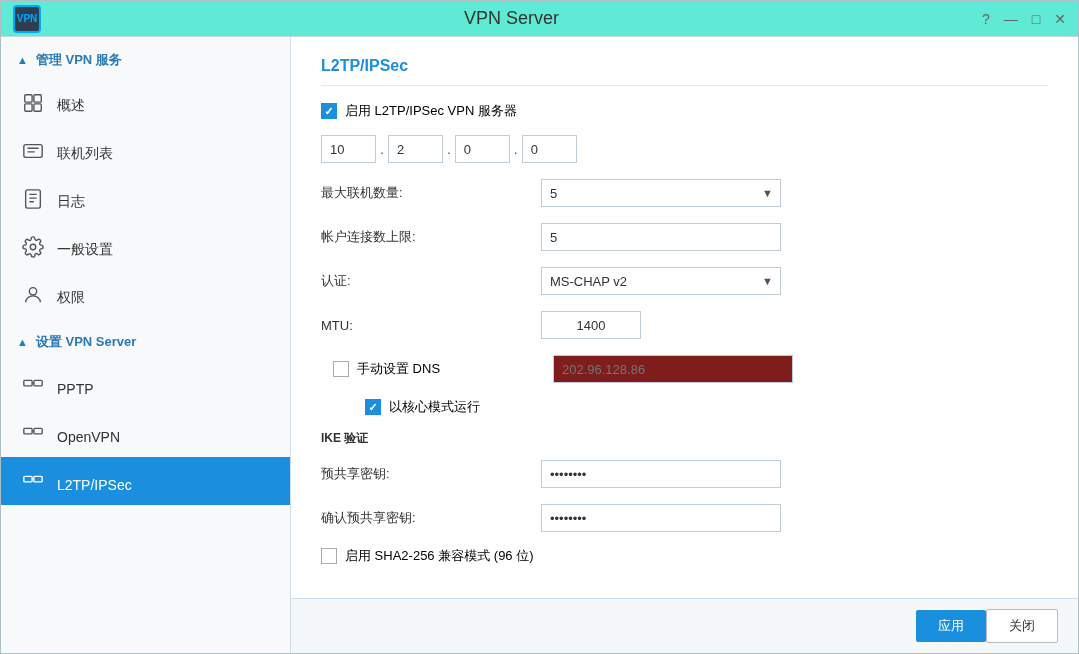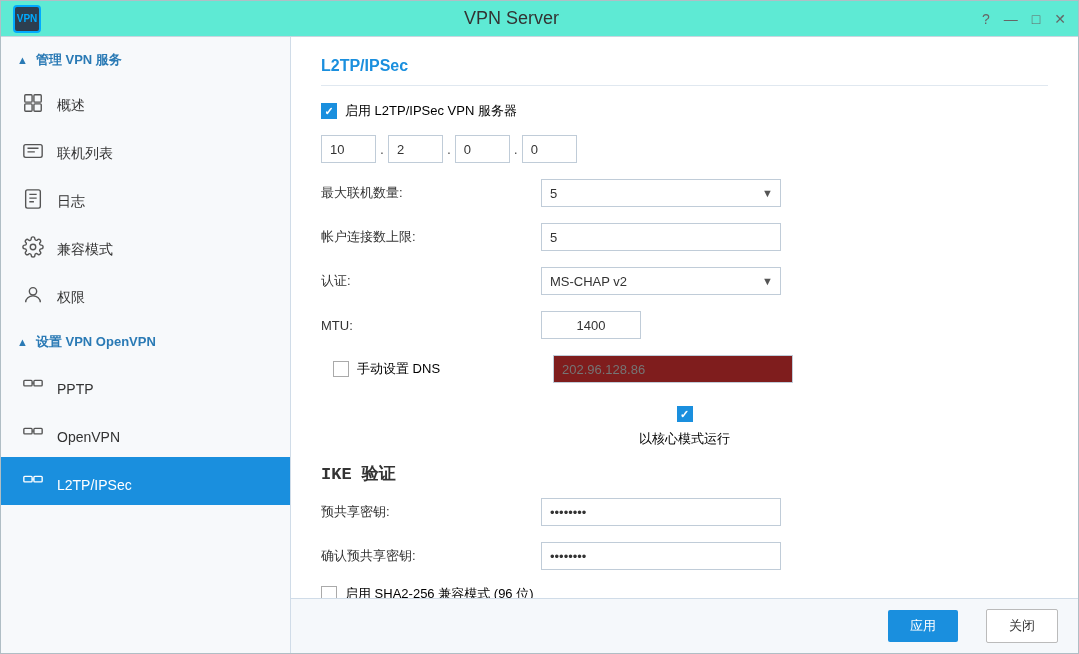--- a/index.html
+++ b/index.html
@@ -243,56 +243,54 @@
     .form-input-medium {
       width: 240px;
     }
     .form-input-small {
       width: 100px;
       text-align: center;
     }
 
     .section-label {
       color: #333;
-      font-size: 17px;
+      font-size: 12px;
       font-weight: bold;
       margin-bottom: 12px;
-      font-family: Liberation Mono, monospace;
     }
 
     
     .bottom-bar {
       border-top: 1px solid #d0dce8;
       padding: 10px 20px;
       display: flex;
       justify-content: flex-end;
       align-items: center;
       background: #f5f8fb;
       flex-shrink: 0;
-      gap: 20px;
     }
 
     .btn-apply {
       background: #1a8fde;
       color: white;
       border: none;
       padding: 7px 22px;
       font-size: 13px;
       cursor: pointer;
       border-radius: 2px;
     }
     .btn-cancel {
       background: white;
       color: #333;
       border: 1px solid #bbb;
       padding: 7px 22px;
       font-size: 13px;
       cursor: pointer;
       border-radius: 2px;
-      margin-left: 8px;
+      margin-left: 0;
     }
 
     
     .icon-svg {
       width: 22px;
       height: 22px;
     }
   </style>
 </head>
 <body>
@@ -355,36 +353,36 @@
         <span>日志</span>
       </div>
 
       <div class="sidebar-item">
         <div class="sidebar-item-icon">
           <svg class="icon-svg" viewBox="0 0 24 24" fill="none" stroke="#555" stroke-width="1.5">
             <circle cx="12" cy="12" r="3"></circle>
             <path d="M19.4 15a1.65 1.65 0 0 0 .33 1.82l.06.06a2 2 0 0 1-2.83 2.83l-.06-.06a1.65 1.65 0 0 0-1.82-.33 1.65 1.65 0 0 0-1 1.51V21a2 2 0 0 1-4 0v-.09A1.65 1.65 0 0 0 9 19.4a1.65 1.65 0 0 0-1.82.33l-.06.06a2 2 0 0 1-2.83-2.83l.06-.06A1.65 1.65 0 0 0 4.68 15a1.65 1.65 0 0 0-1.51-1H3a2 2 0 0 1 0-4h.09A1.65 1.65 0 0 0 4.6 9a1.65 1.65 0 0 0-.33-1.82l-.06-.06a2 2 0 0 1 2.83-2.83l.06.06A1.65 1.65 0 0 0 9 4.68a1.65 1.65 0 0 0 1-1.51V3a2 2 0 0 1 4 0v.09a1.65 1.65 0 0 0 1 1.51 1.65 1.65 0 0 0 1.82-.33l.06-.06a2 2 0 0 1 2.83 2.83l-.06.06A1.65 1.65 0 0 0 19.4 9a1.65 1.65 0 0 0 1.51 1H21a2 2 0 0 1 0 4h-.09a1.65 1.65 0 0 0-1.51 1z"></path>
           </svg>
         </div>
-        <span>兼容模式</span>
+        <span>一般设置</span>
       </div>
 
       <div class="sidebar-item">
         <div class="sidebar-item-icon">
           <svg class="icon-svg" viewBox="0 0 24 24" fill="none" stroke="#555" stroke-width="1.5">
             <circle cx="12" cy="8" r="4"></circle>
             <path d="M4 20c0-4 3.6-7 8-7s8 3 8 7"></path>
           </svg>
         </div>
         <span>权限</span>
       </div>
 
       <div class="sidebar-section-header">
         <span class="chevron-icon">▲</span>
-        <span>设置 VPN OpenVPN</span>
+        <span>设置 VPN Server</span>
       </div>
 
       <div class="sidebar-item">
         <div class="sidebar-item-icon">
           <svg class="icon-svg" viewBox="0 0 24 24" fill="none" stroke="#555" stroke-width="1.5">
             <rect x="2" y="7" width="9" height="6" rx="1"></rect>
             <rect x="13" y="7" width="9" height="6" rx="1"></rect>
             <path d="M11 10h2"></path>
           </svg>
         </div>
@@ -472,21 +470,21 @@
         </div>
 
         <div class="form-row">
           <div style="display:flex;align-items:center;gap:8px;width:220px;flex-shrink:0;margin-left:12px;">
             <div class="checkbox"></div>
             <span>手动设置 DNS</span>
           </div>
           <input class="form-input form-input-medium disabled" type="text" placeholder="202.96.128.86" disabled="" style="">
         </div>
 
-        <div class="checkbox-row" style="margin-left:0;flex-direction:column;">
+        <div class="checkbox-row" style="margin-left:0;">
           <div style="width:36px;flex-shrink:0;"></div>
           <div class="checkbox checked"></div>
           <span>以核心模式运行</span>
         </div>
 
         <div class="section-label">IKE 验证</div>
 
         <div class="form-row">
           <span class="form-label">预共享密钥:</span>
           <input class="form-input form-input-medium" type="password" value="12345678" style="">

